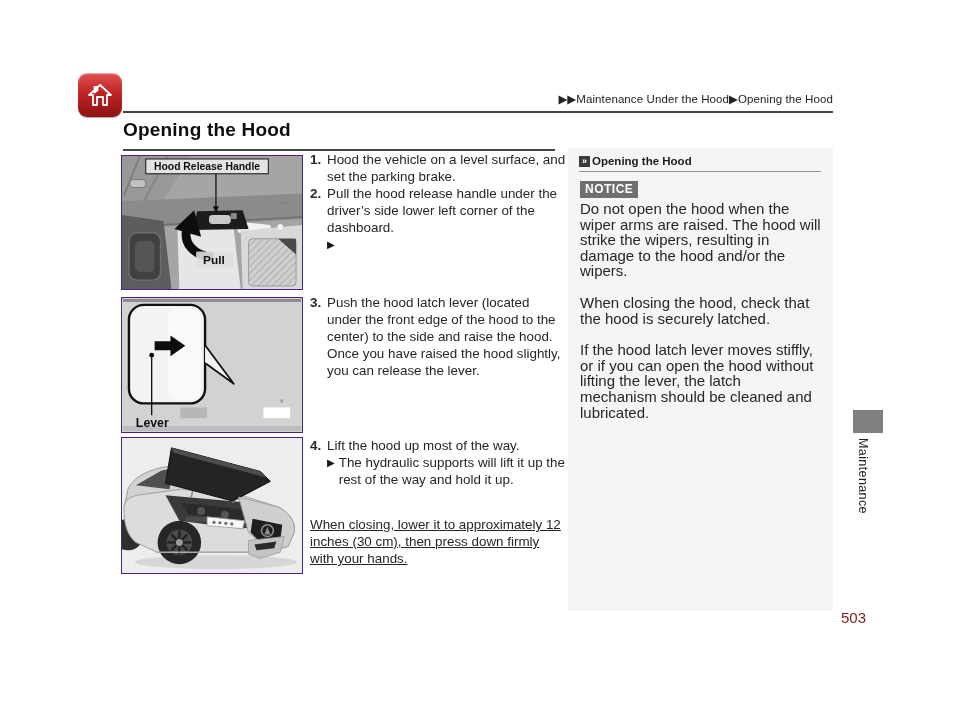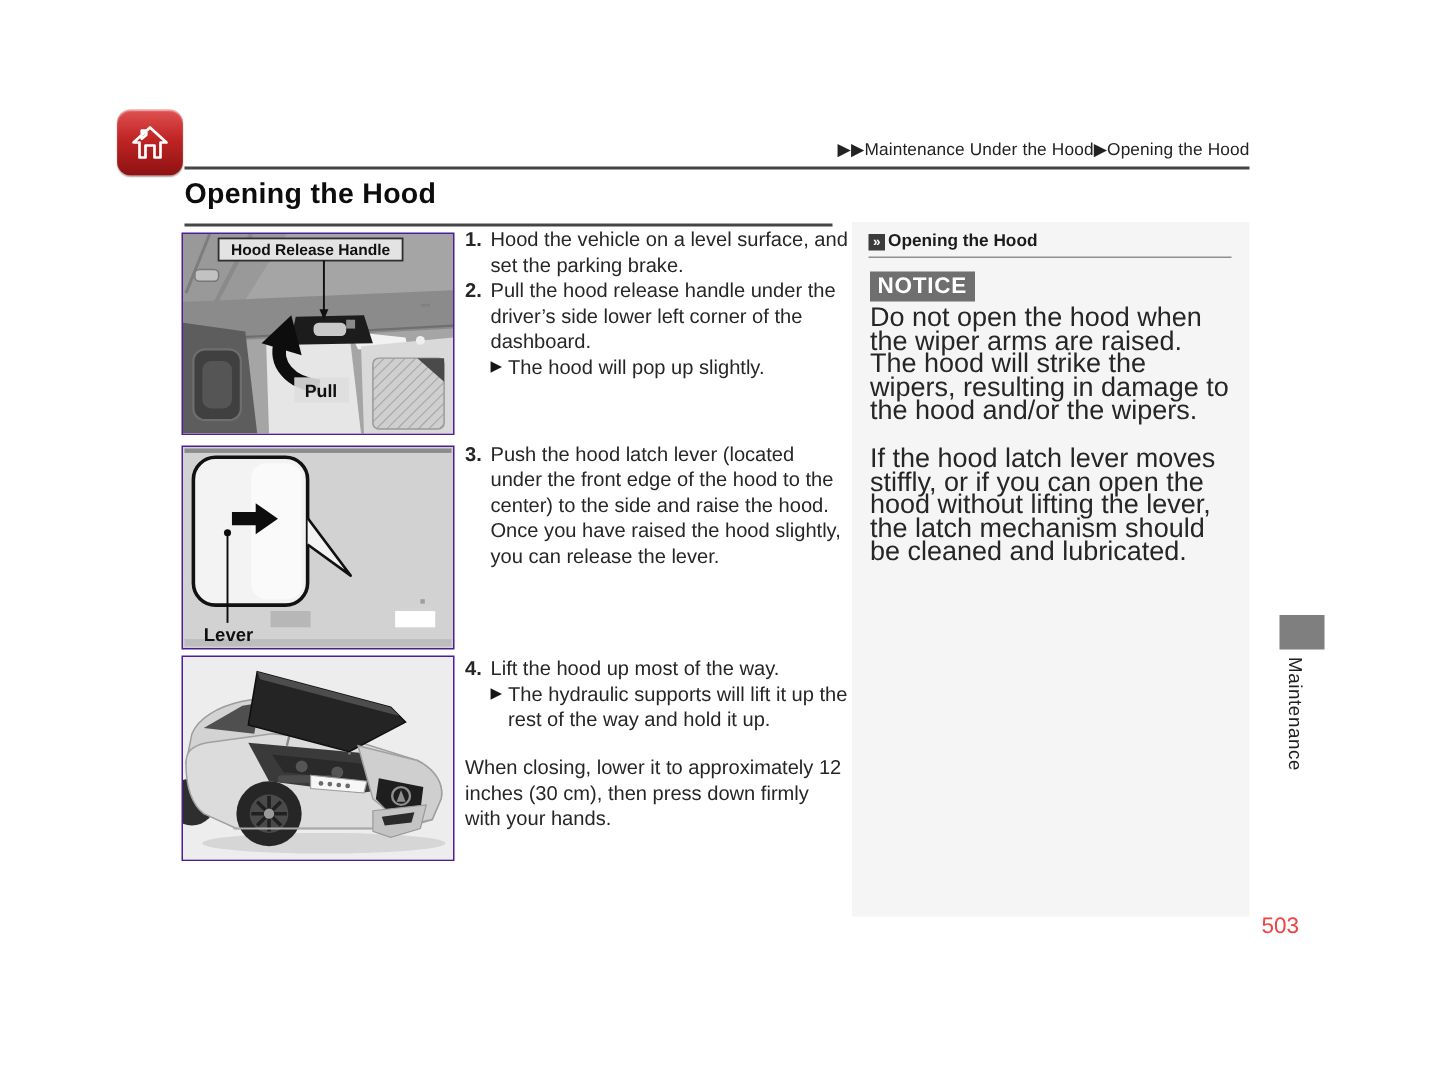--- a/index.html
+++ b/index.html
@@ -42,52 +42,52 @@
 
   
   .steps{position:absolute;left:310px;top:151px;width:256px;font-size:13.4px;line-height:17px;}
   .step{display:flex;}
   .step-num{font-weight:bold;width:17px;flex-shrink:0;}
   .step-body{flex:1;}
   .sub{display:flex;margin-left:17px;}
   .sub-arrow{flex-shrink:0;margin-right:4px;font-size:10px;line-height:17px;color:#151515;}
   #step3{margin-top:41px;}
   #step4{margin-top:58px;}
-  .closing{margin-left:0;margin-top:15px;}
+  .closing{margin-left:0;margin-top:28px;text-decoration:underline;}
 
   
   .sidebar{
     position:absolute;left:568px;top:148px;width:265px;height:463px;
     background:var(--sidebar_bg,#f5f5f5);
     box-sizing:border-box;padding:7px 12px 0 11px;
   }
   .sb-head{display:flex;align-items:center;font-size:11.5px;font-weight:bold;color:#1c1c1c;}
   .sb-head-icon{
     display:inline-flex;align-items:center;justify-content:center;
     width:11px;height:11px;margin-right:2px;
     background:#3c3c3c;color:#fff;font-size:9px;font-weight:bold;line-height:11px;
   }
   .sb-rule{border-bottom:1px solid #8f8f8f;margin-top:4px;}
   .notice{
     display:inline-block;margin-top:9px;margin-left:1px;
     background:var(--notice_bg,#6f6f6f);color:#fff;
-    font-size:15px;font-weight:bold;letter-spacing:.5px;
+    font-size:12px;font-weight:bold;letter-spacing:.5px;
     padding:1px 5px 2px 5px;
   }
-  .sb-p{font-size:18px;line-height:15.6px;color:#262626;margin:3px 0 0 1px;}
+  .sb-p{font-size:15px;line-height:15.6px;color:#262626;margin:3px 0 0 1px;}
   .sb-p + .sb-p{margin-top:16px;}
 
   
   .side-tab{position:absolute;left:853px;top:410px;width:30px;height:23px;background:var(--tab_gray,#7f7f7f);}
   .side-vert{
     position:absolute;left:856px;top:438px;
     writing-mode:vertical-rl;text-orientation:mixed;
     font-size:12.5px;color:#1f1f1f;letter-spacing:.4px;
   }
-  .page-num{position:absolute;left:841px;top:609px;font-size:15px;color:#ef4444;}
+  .page-num{position:absolute;left:841px;top:609px;font-size:15px;color:#7f1d1d;}
   .watermark{
     position:absolute;right:14px;top:688px;
     font-size:27px;color:#9b9b9b;letter-spacing:.3px;
   }
 </style>
 </head>
 <body>
 
 <div class="page">
 
@@ -232,21 +232,20 @@
     <div class="step">
       <span class="step-num">1.</span>
       <span class="step-body">Hood the vehicle on a level surface, and set the parking brake.</span>
     </div>
     <div class="step">
       <span class="step-num">2.</span>
       <span class="step-body">Pull the hood release handle under the driver’s side lower left corner of the dashboard.</span>
     </div>
     <div class="sub">
       <span class="sub-arrow">▶</span>
-      <span>The hood will pop up slightly.</span>
     </div>
     <div class="step" id="step3">
       <span class="step-num">3.</span>
       <span class="step-body">Push the hood latch lever (located under the front edge of the hood to the center) to the side and raise the hood. Once you have raised the hood slightly, you can release the lever.</span>
     </div>
     <div class="step" id="step4">
       <span class="step-num">4.</span>
       <span class="step-body">Lift the hood up most of the way.</span>
     </div>
     <div class="sub">
@@ -257,20 +256,21 @@
   </div>
 
   <div class="sidebar">
     <div class="sb-head">
       <span class="sb-head-icon">»</span>
       <span>Opening the Hood</span>
     </div>
     <div class="sb-rule"></div>
     <div class="notice">NOTICE</div>
     <p class="sb-p">Do not open the hood when the wiper arms are raised. The hood will strike the wipers, resulting in damage to the hood and/or the wipers.</p>
+    <p class="sb-p">When closing the hood, check that the hood is securely latched.</p>
     <p class="sb-p">If the hood latch lever moves stiffly, or if you can open the hood without lifting the lever, the latch mechanism should be cleaned and lubricated.</p>
   </div>
 
   <div class="side-tab"></div>
   <div class="side-vert">Maintenance</div>
   <div class="page-num">503</div>
 
 </div>
 
 </body></html>

